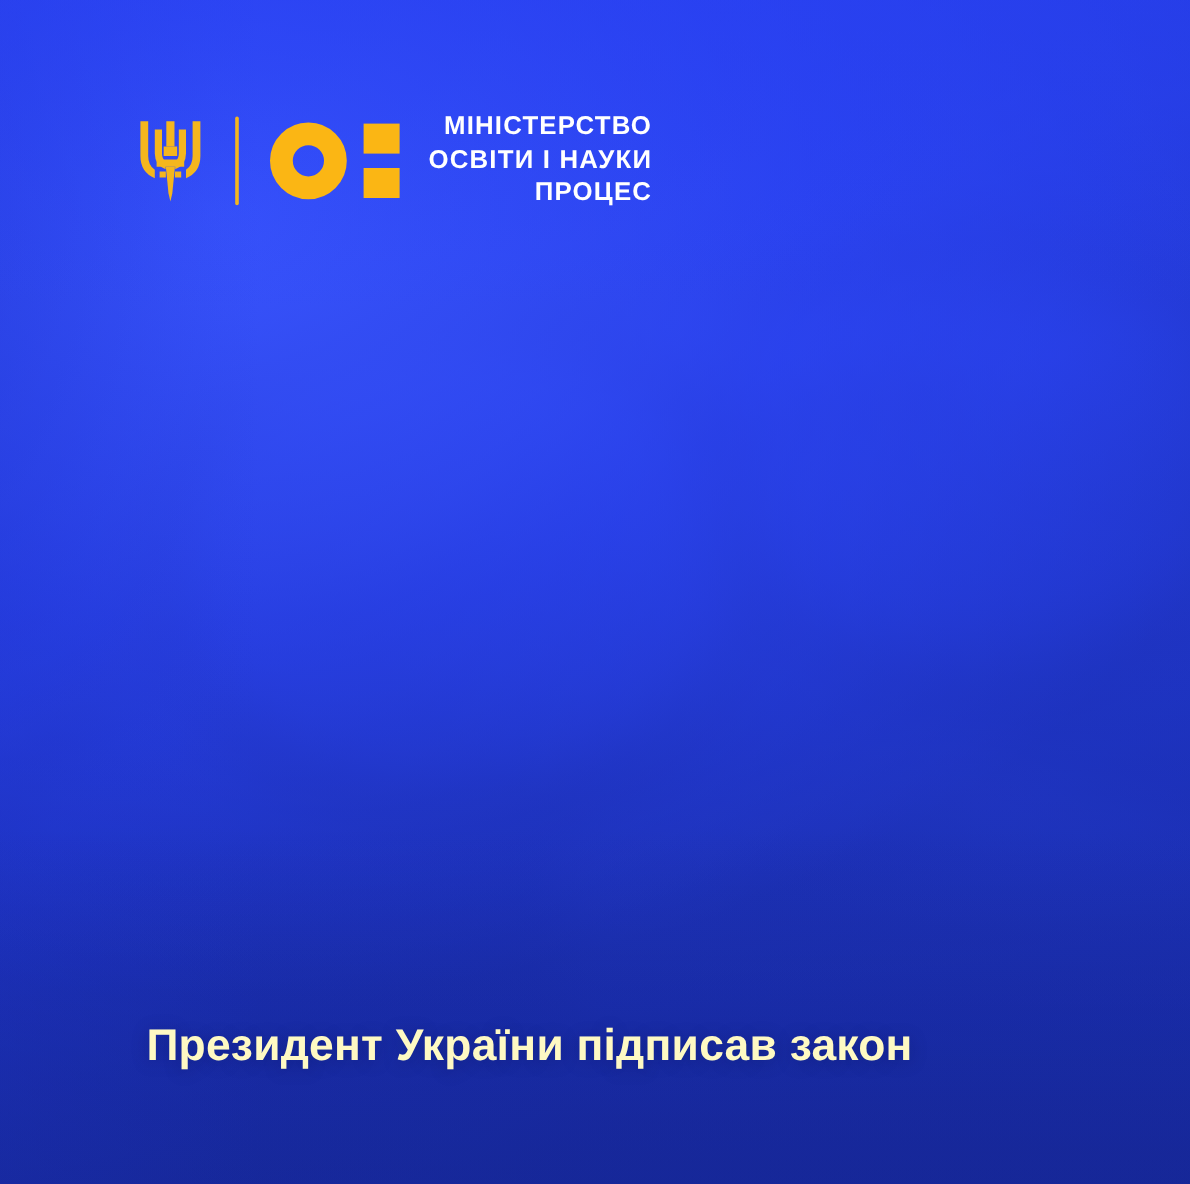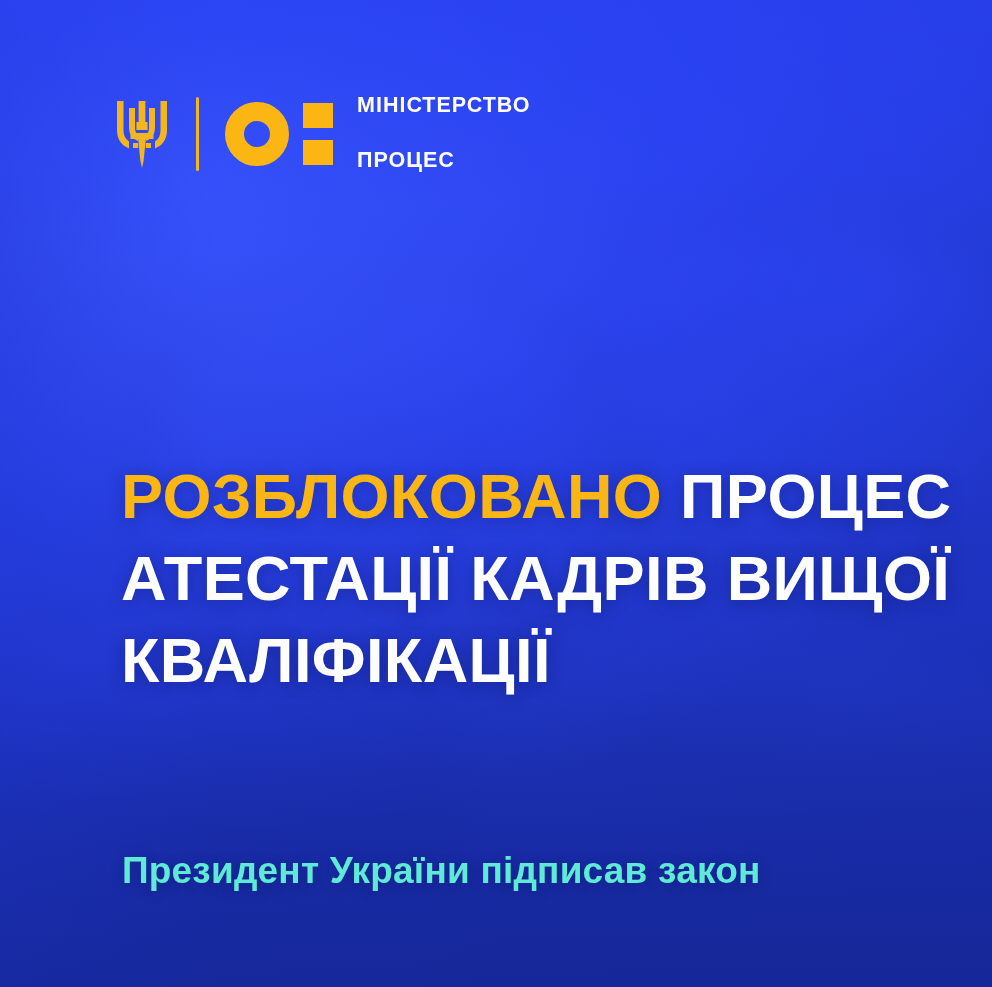--- a/index.html
+++ b/index.html
@@ -90,20 +90,21 @@
     height: 25px;
     background: #fbb614;
   }
   .ministry-text {
     color: #ffffff;
     font-size: 21.5px;
     font-weight: bold;
     line-height: 1.29;
     letter-spacing: 1.0px;
     white-space: nowrap;
+    text-align: right;
   }
 
   
   .headline {
     position: absolute;
     left: 121px;
     top: 455px;
     width: 840px;
     margin: 0;
     z-index: 5;
@@ -116,21 +117,21 @@
   }
   .headline .hl-accent { color: #fbb614; }
 
   
   .subtitle {
     position: absolute;
     left: 122px;
     top: 850px;
     margin: 0;
     z-index: 5;
-    color: #5eead4;
+    color: #fef9c3;
     font-size: 37px;
     font-weight: bold;
     letter-spacing: .2px;
     white-space: nowrap;
     text-shadow: 0 2px 14px rgba(8,18,70,.30);
   }
 </style>
 </head>
 <body>
 
@@ -239,22 +240,21 @@
     <span class="mark">
       <span class="mark-ring"></span>
       <span class="mark-equals">
         <i></i>
         <i></i>
       </span>
     </span>
 
     <span class="ministry-text">
       <span>МІНІСТЕРСТВО</span><br>
-      <br>
+      <span>ОСВІТИ І НАУКИ</span><br>
       <span>ПРОЦЕС</span>
     </span>
   </div>
 
-  <h1 class="headline"><span class="hl-accent">РОЗБЛОКОВАНО</span><span> ПРОЦЕС АТЕСТАЦІЇ КАДРІВ ВИЩОЇ КВАЛІФІКАЦІЇ</span></h1>
 
   <p class="subtitle">Президент України підписав закон</p>
 
 </div>
 
 </body></html>

